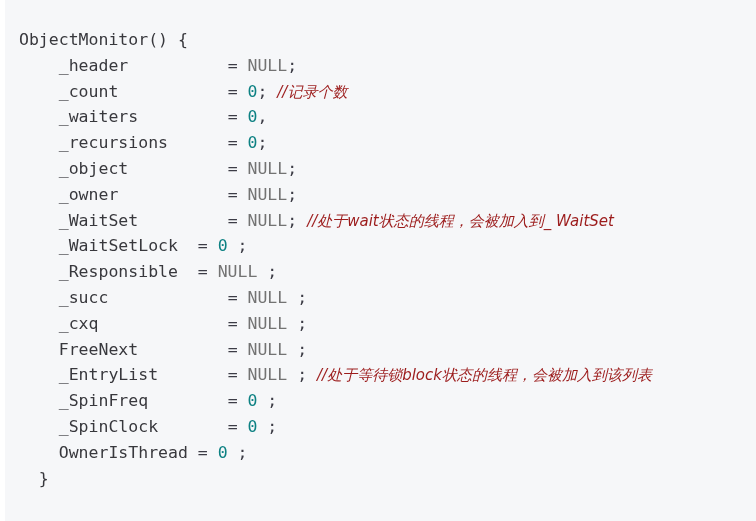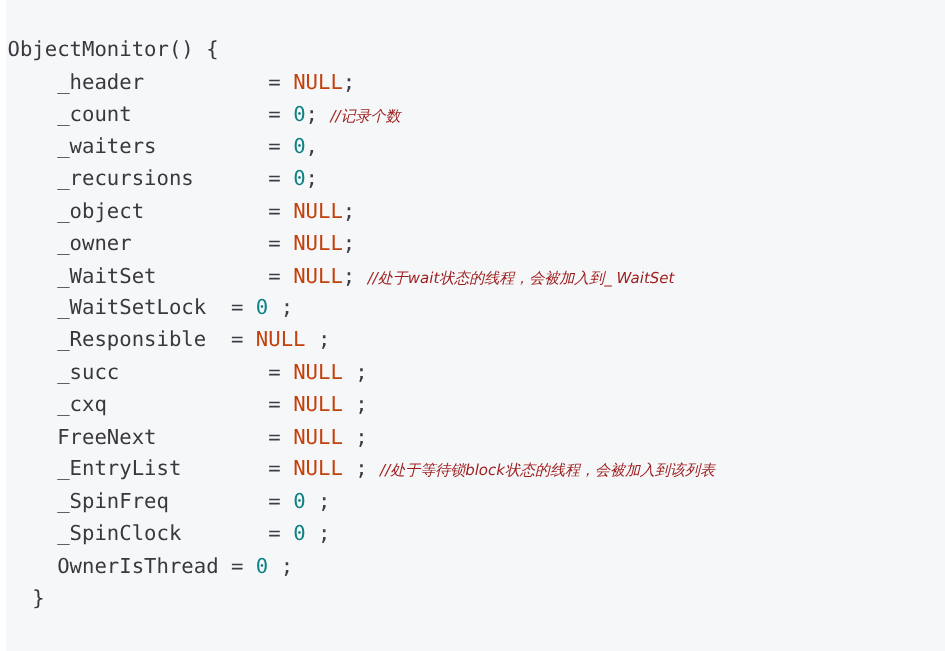--- a/index.html
+++ b/index.html
@@ -31,33 +31,33 @@
     width: 756px;
     height: 521px;
     padding: 14px 0 0 0;
     box-sizing: border-box;
   }
   .code-line {
     height: 25.8px;
     line-height: 25.8px;
     font-size: 16.5px;
     white-space: pre;
-    padding-left: 6px;
+    padding-left: 19px;
     color: #38383d;
     letter-spacing: 0px;
   }
   .tok-plain    { color: #38383d; }
   .tok-op       { color: #3c3c46; }
-  .tok-keyword  { color: #c2410c; }
+  .tok-keyword  { color: #737373; }
   .tok-number   { color: #0d8183; }
   .tok-comment  {
     color: #9c1c1c;
     font-style: italic;
     font-family: "DejaVu Sans", "Liberation Sans", sans-serif;
-    font-size: 12px;
+    font-size: 15px;
   }
   #watermark {
     position: absolute;
     right: 18px;
     bottom: 12px;
     font-family: "DejaVu Sans", "Liberation Sans", sans-serif;
     font-size: 13.5px;
     color: #b9bcc2;
     letter-spacing: 0.5px;
     user-select: none;

